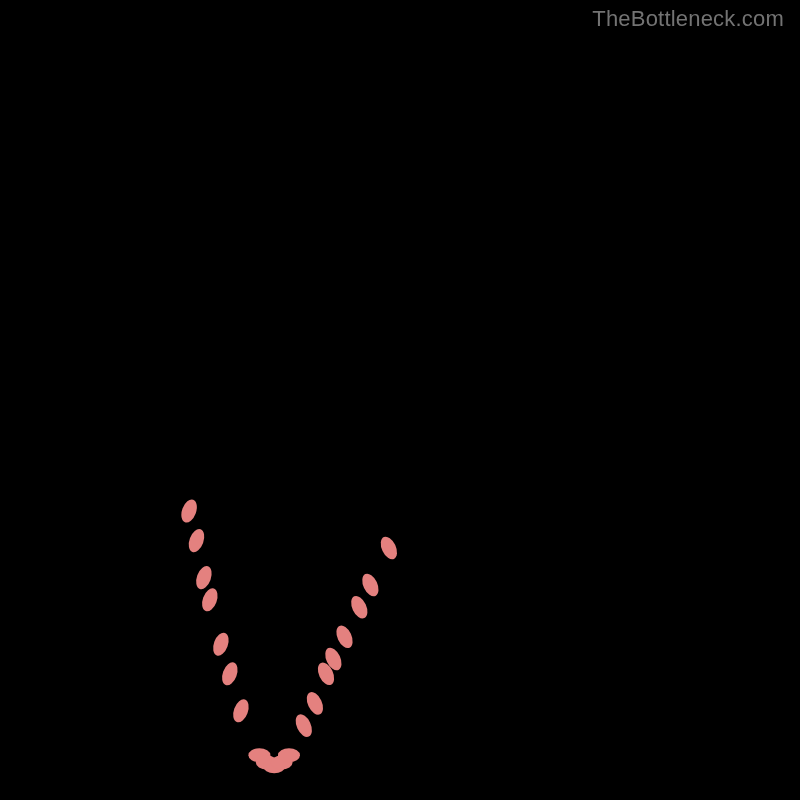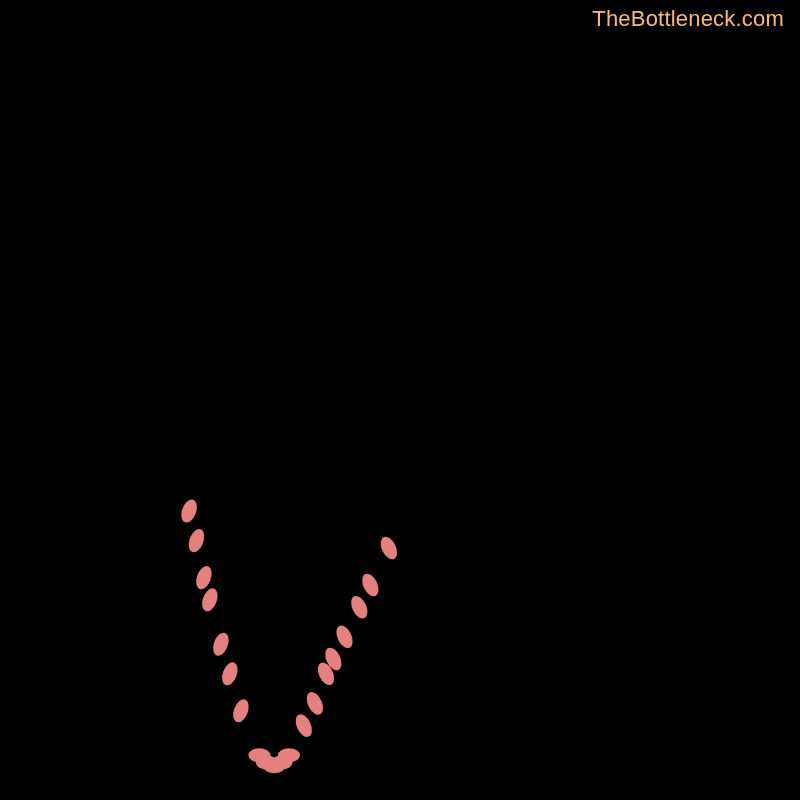--- a/index.html
+++ b/index.html
@@ -30,21 +30,21 @@
       #d4ffff 90%,
       #9affc1 93%,
       #27eía67 95%,
       #12c84c 100%);
     box-sizing: border-box;
   }
   .watermark {
     position: absolute;
     top: 6px;
     right: 16px;
-    color: #fdba74;
+    color: #737373;
     font-size: 22px;
     font-weight: 500;
     letter-spacing: 0.2px;
   }
   svg.plot {
     position: absolute;
     left: 30px;
     top: 30px;
     width: 740px;
     height: 740px;

